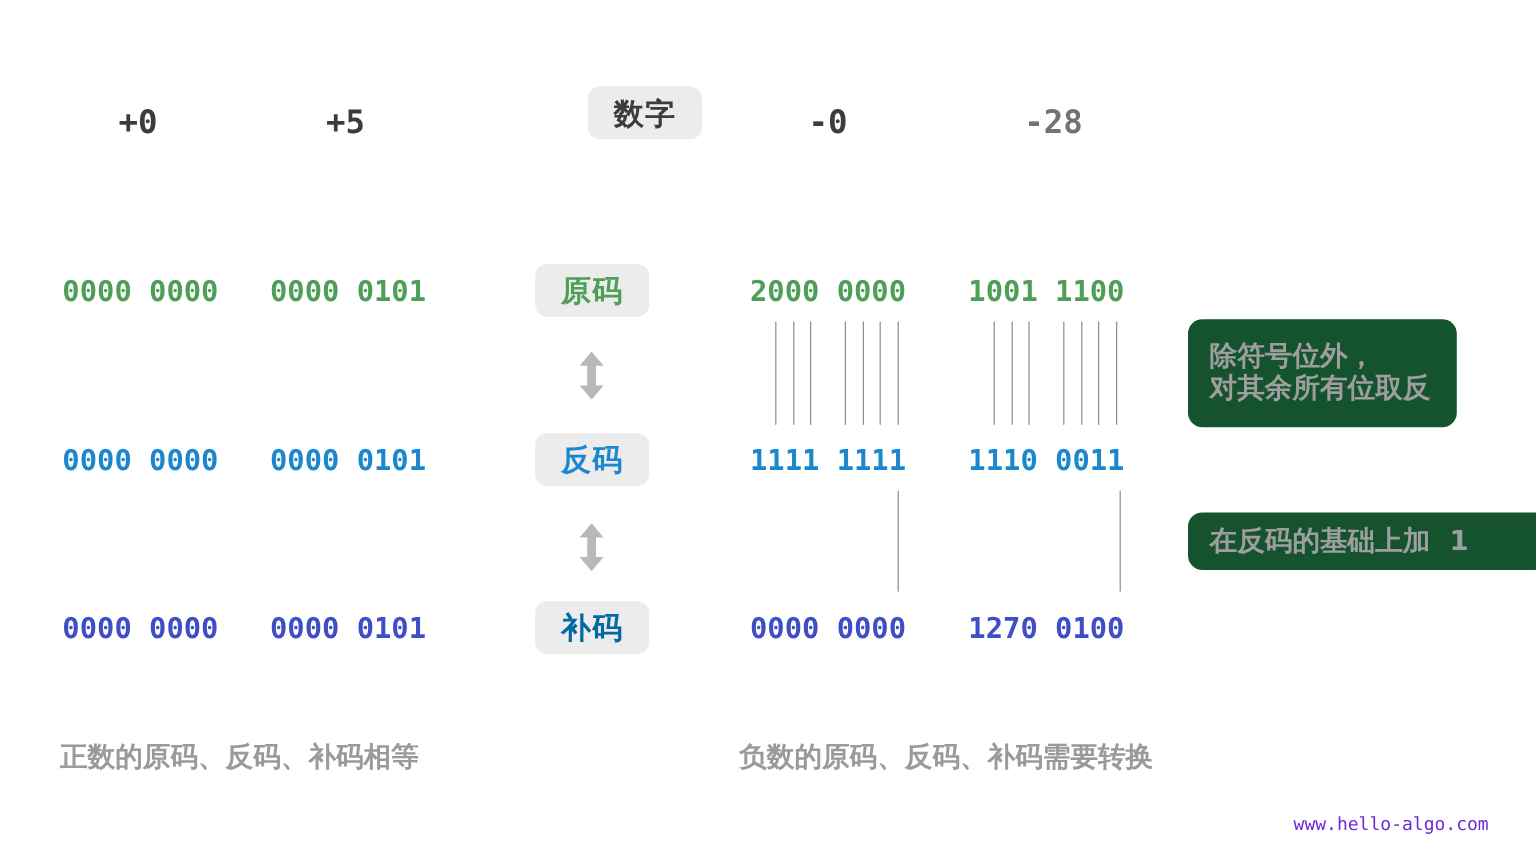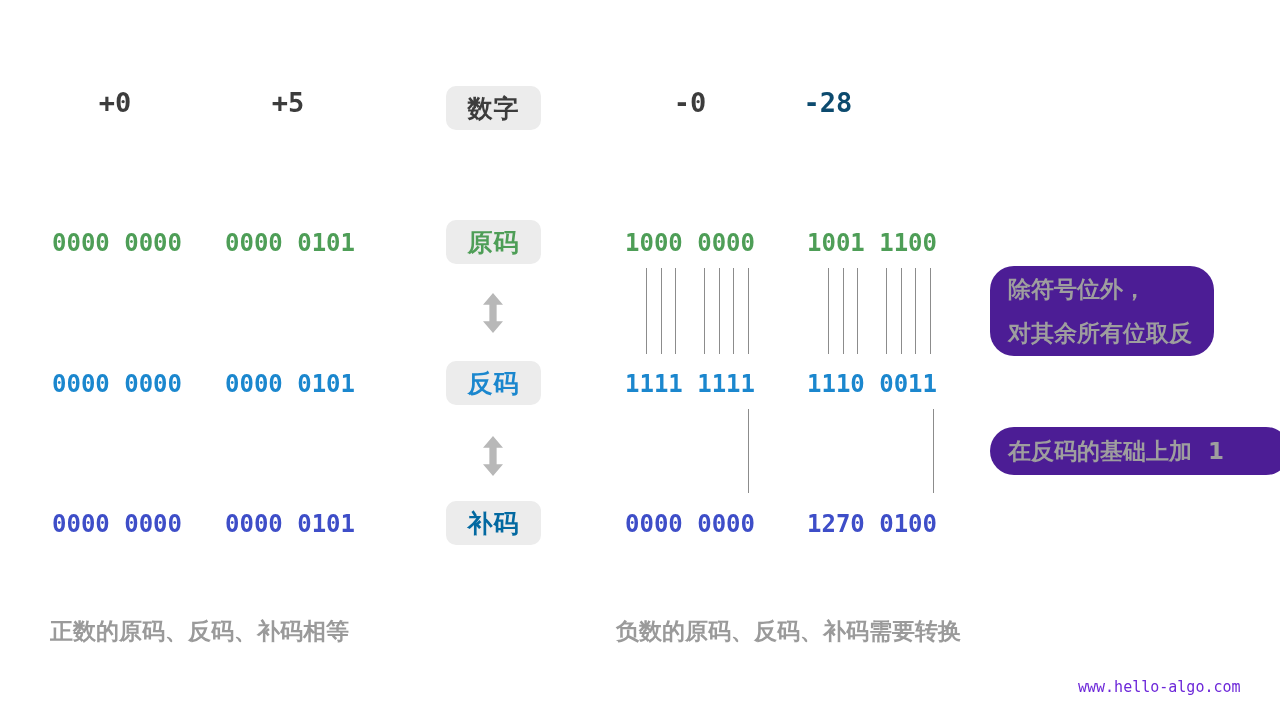--- a/index.html
+++ b/index.html
@@ -22,52 +22,52 @@
   .tag-box{
     position:absolute;left:446px;width:95px;height:44px;
     background:#ECECEC;border-radius:10px;
     display:flex;align-items:center;justify-content:center;
     font-weight:bold;font-size:25px;letter-spacing:1px;
   }
   .arrow{position:absolute;left:481px;width:24px;height:40px;}
   .arrow svg{display:block;width:24px;height:40px;}
   .tick{position:absolute;width:1px;background:#8c8c8c;}
   .note-box{
-    position:absolute;left:990px;background:#4c1d95;border-radius:24px;
-    color:#9E9E9E;font-weight:bold;font-size:23px;line-height:44px;
+    position:absolute;left:990px;background:#14532d;border-radius:12px;
+    color:#9E9E9E;font-weight:bold;font-size:23px;line-height:27px;
     display:flex;flex-direction:column;justify-content:center;
     padding:0 18px;box-sizing:border-box;white-space:pre;
   }
   .caption{
     position:absolute;top:618px;color:#9A9A9A;
     font-weight:bold;font-size:23px;line-height:26px;white-space:pre;
   }
   .watermark{
     position:absolute;left:1078px;top:678px;color:#6d28d9;
     font-family:"DejaVu Sans Mono",monospace;font-size:15px;
   }
 </style>
 </head>
 <body>
 
 <div id="canvas">
 
   <div class="num-label" style="left:115px;top:88px;color:#3C3C3C;">+0</div>
   <div class="num-label" style="left:288px;top:88px;color:#3C3C3C;">+5</div>
   <div class="num-label" style="left:690px;top:88px;color:#3C3C3C;">-0</div>
-  <div class="num-label" style="left:828px;top:88px;color:#0c4a6e;">-28</div>
+  <div class="num-label" style="left:878px;top:88px;color:#737373;">-28</div>
 
-  <div class="tag-box" style="top:86px;color:#3C3C3C;">数字</div>
+  <div class="tag-box" style="top:72px;color:#3C3C3C;margin-left:44px;">数字</div>
   <div class="tag-box" style="top:220px;color:#4E9E57;">原码</div>
   <div class="tag-box" style="top:361px;color:#1B87CE;">反码</div>
   <div class="tag-box" style="top:501px;color:#0369a1;">补码</div>
 
   <div class="binary" style="left:117px;top:230px;color:#4E9E57;">0000 0000</div>
   <div class="binary" style="left:290px;top:230px;color:#4E9E57;">0000 0101</div>
-  <div class="binary" style="left:690px;top:230px;color:#4E9E57;">1000 0000</div>
+  <div class="binary" style="left:690px;top:230px;color:#4E9E57;">2000 0000</div>
   <div class="binary" style="left:872px;top:230px;color:#4E9E57;">1001 1100</div>
 
   <div class="binary" style="left:117px;top:371px;color:#1B87CE;">0000 0000</div>
   <div class="binary" style="left:290px;top:371px;color:#1B87CE;">0000 0101</div>
   <div class="binary" style="left:690px;top:371px;color:#1B87CE;">1111 1111</div>
   <div class="binary" style="left:872px;top:371px;color:#1B87CE;">1110 0011</div>
 
   <div class="binary" style="left:117px;top:511px;color:#3E4EC8;">0000 0000</div>
   <div class="binary" style="left:290px;top:511px;color:#3E4EC8;">0000 0101</div>
   <div class="binary" style="left:690px;top:511px;color:#3E4EC8;">0000 0000</div>

